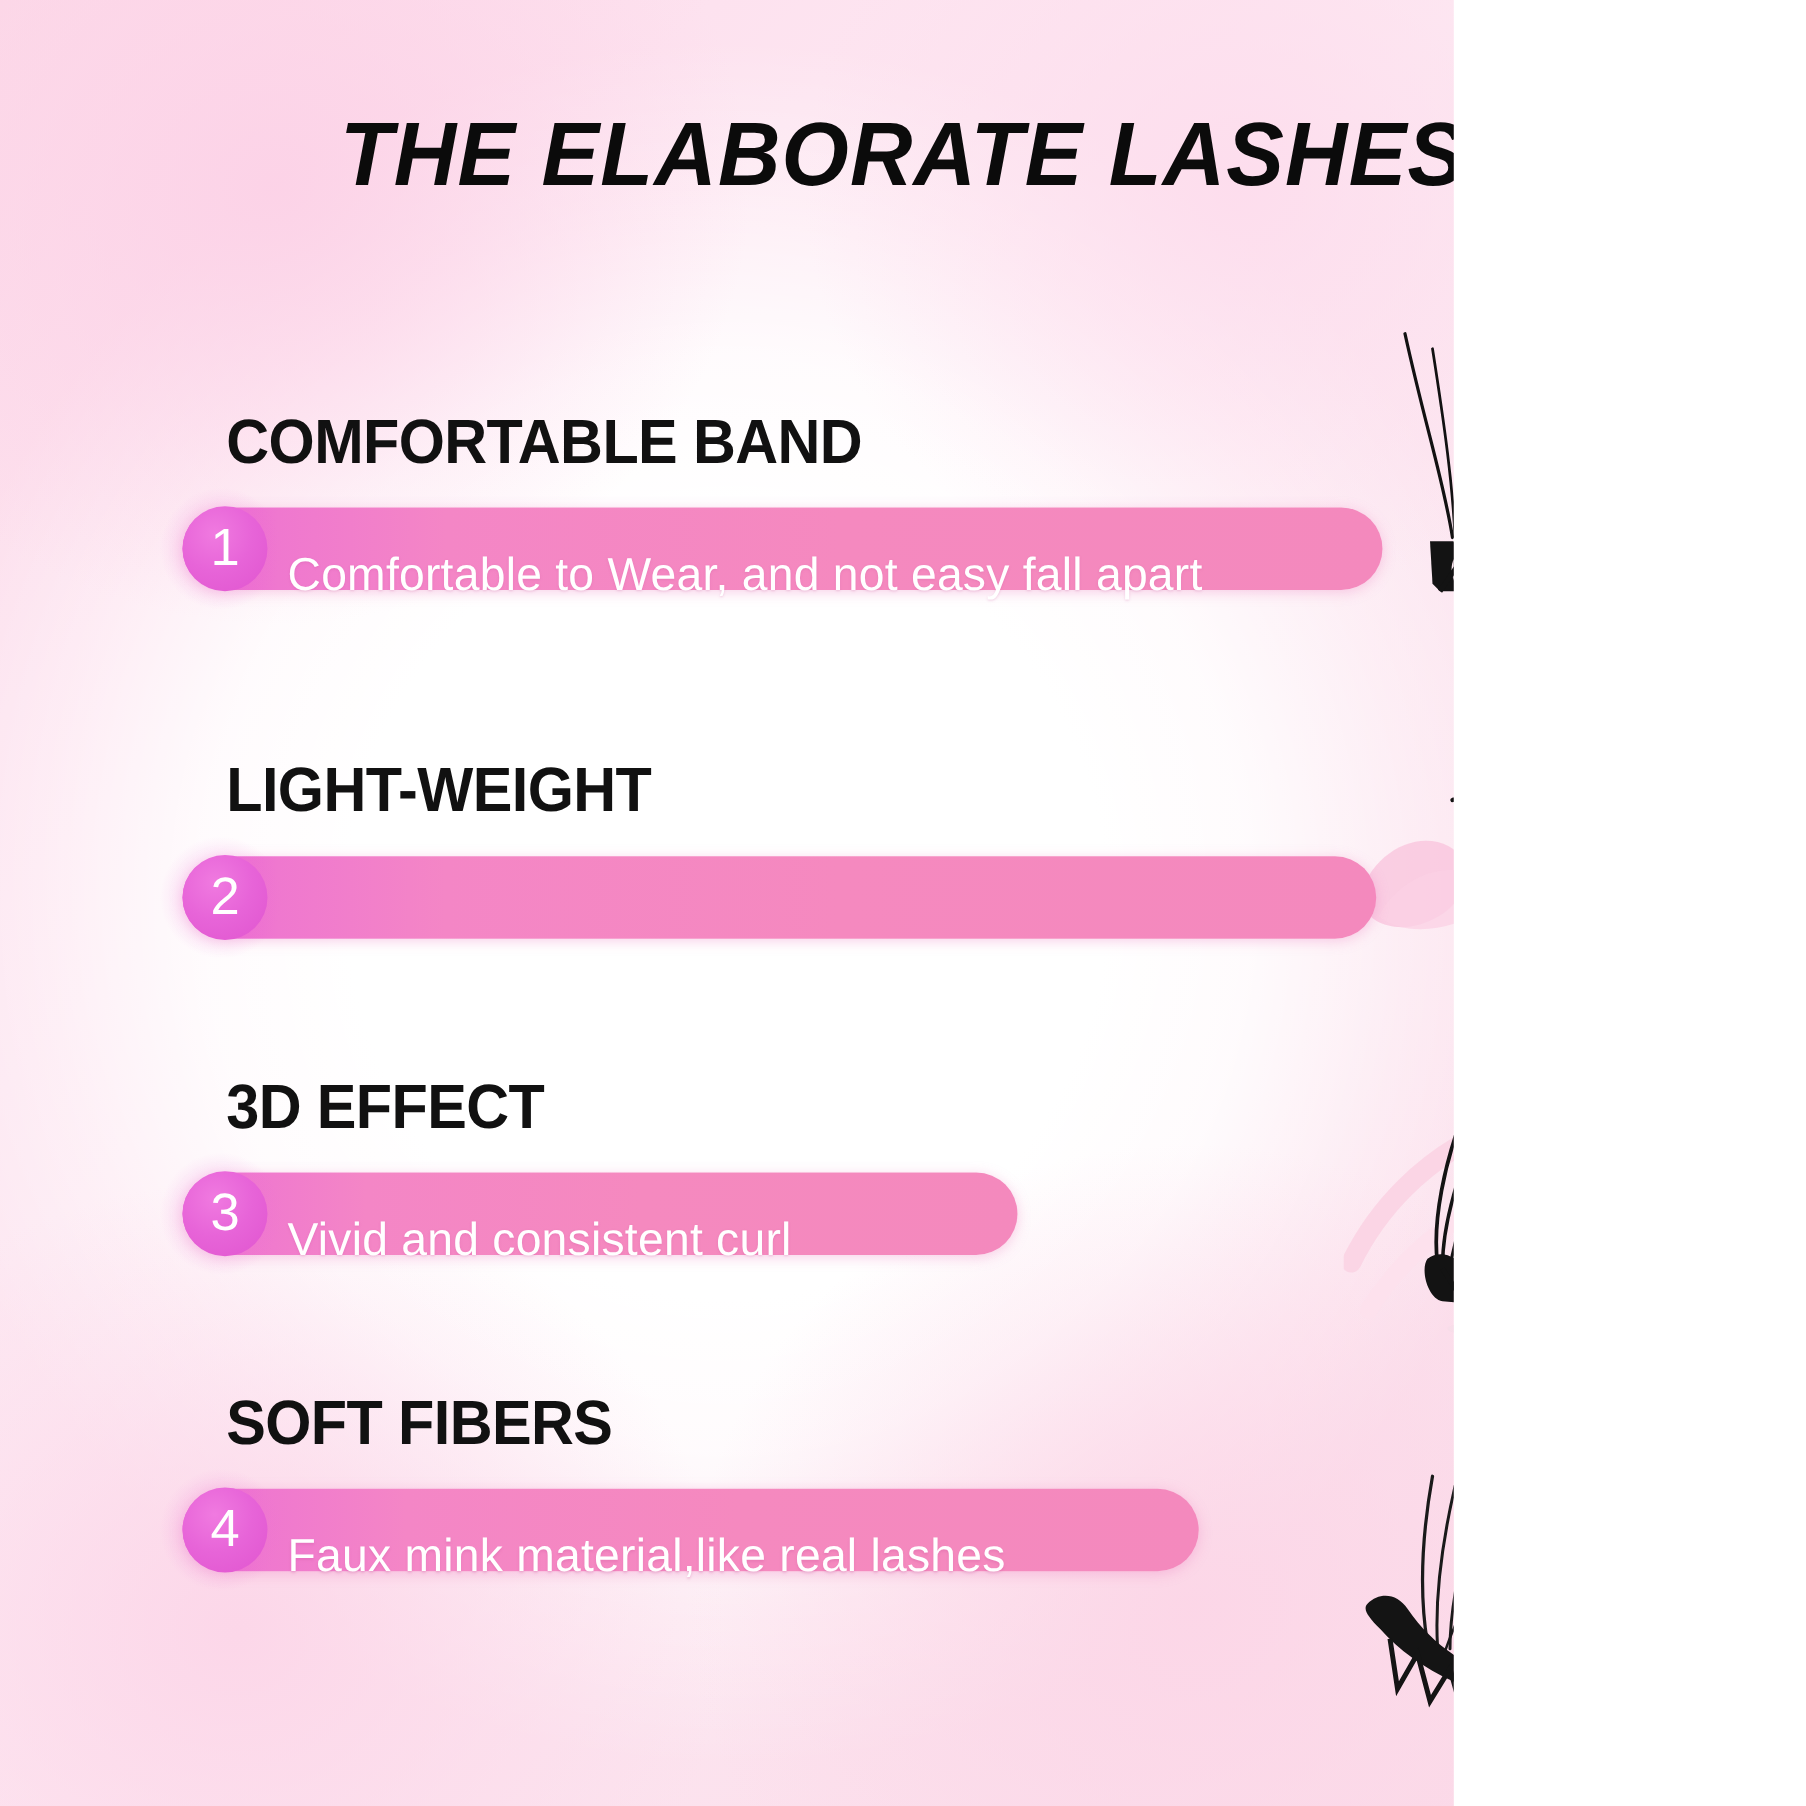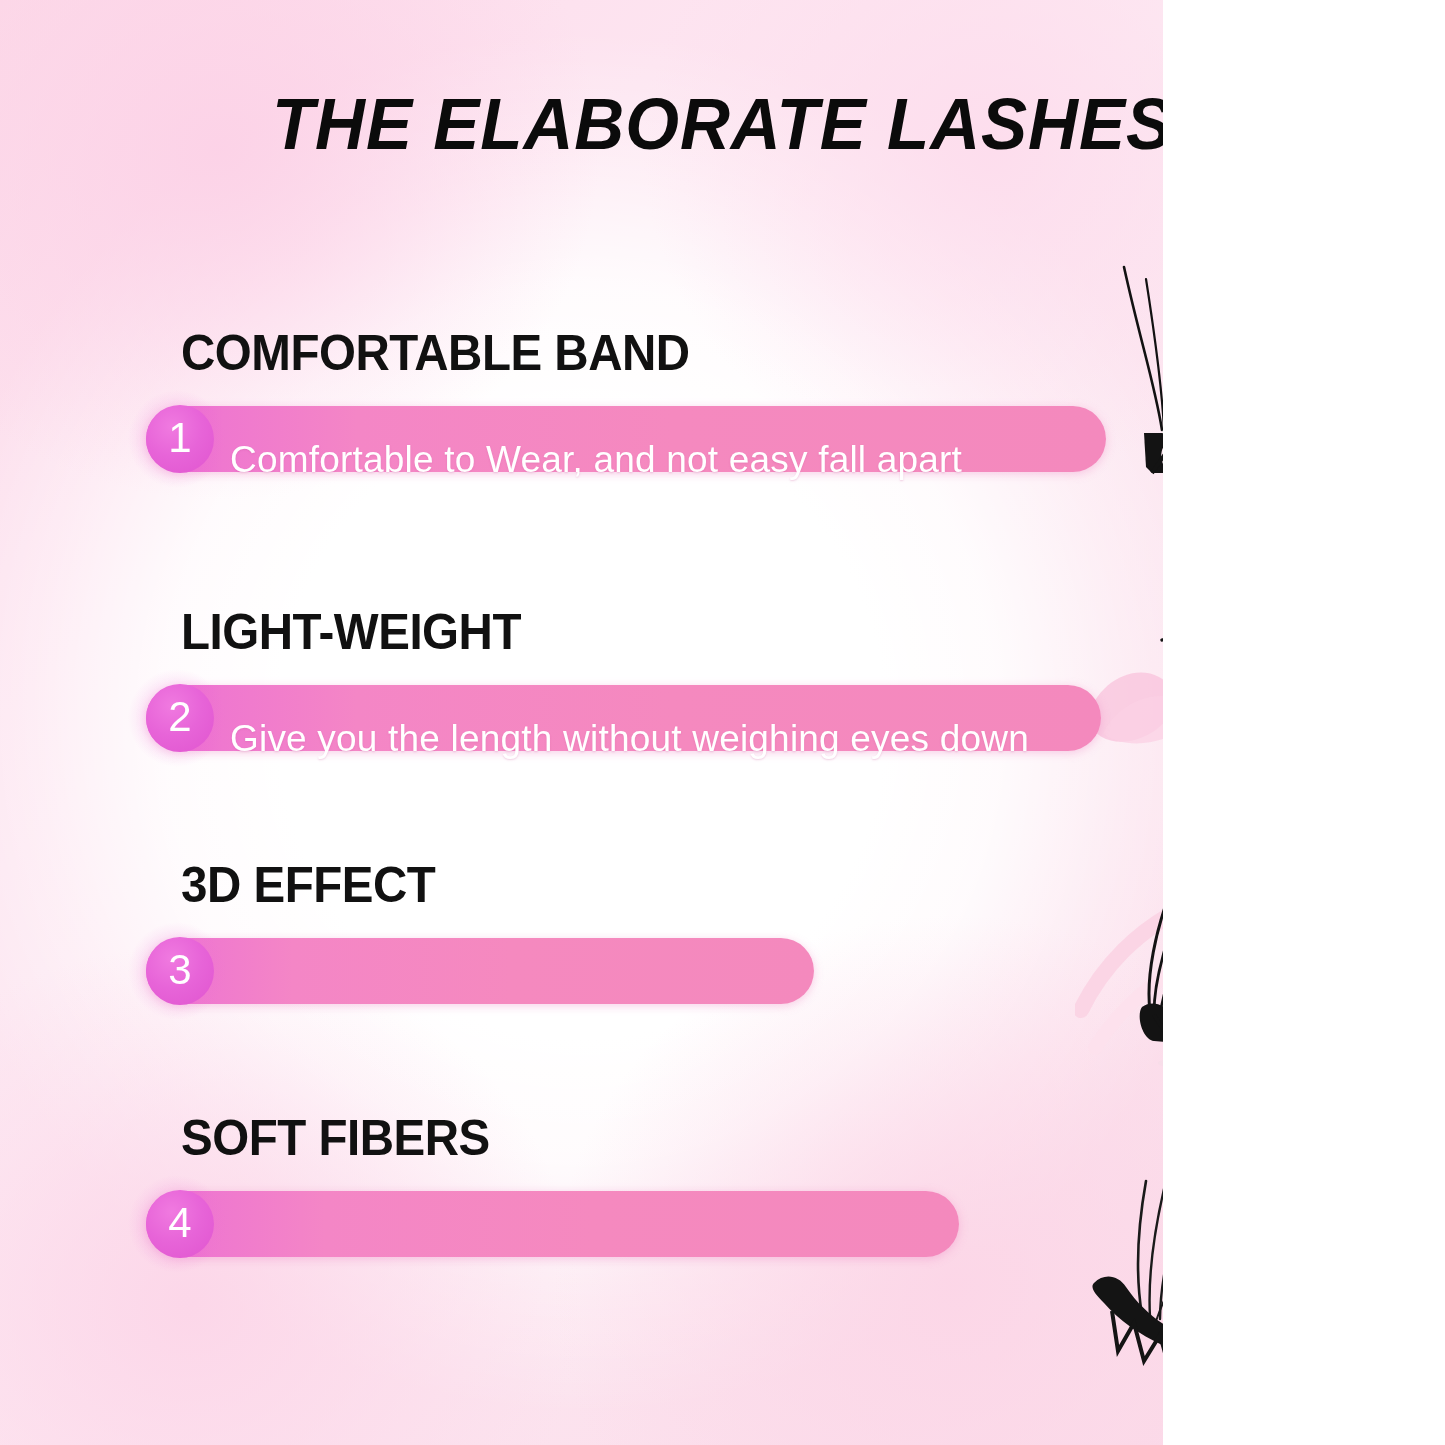--- a/index.html
+++ b/index.html
@@ -177,43 +177,44 @@
       <div class="badge">
         <span>1</span>
       </div>
     </div>
   </div>
 
   <div class="feature" style="top:607px;">
     <div class="feature-heading">LIGHT-WEIGHT</div>
     <div class="pill-wrap" style="width:955px;">
       <div class="pill" style="width:955px;"></div>
-      <div class="pill-label">Give you the length without weighing eyes down</div>
       <div class="badge-glow"></div>
       <div class="badge">
         <span>2</span>
       </div>
     </div>
   </div>
 
   <div class="feature" style="top:860px;">
     <div class="feature-heading">3D EFFECT</div>
     <div class="pill-wrap" style="width:668px;">
       <div class="pill" style="width:668px;"></div>
+      <div class="pill-label">Vivid and consistent curl</div>
       <div class="badge-glow"></div>
       <div class="badge">
         <span>3</span>
       </div>
     </div>
   </div>
 
   <div class="feature" style="top:1113px;">
     <div class="feature-heading">SOFT FIBERS</div>
     <div class="pill-wrap" style="width:813px;">
       <div class="pill" style="width:813px;"></div>
+      <div class="pill-label">Faux mink material,like real lashes</div>
       <div class="badge-glow"></div>
       <div class="badge">
         <span>4</span>
       </div>
     </div>
   </div>
 
   <svg class="lash" style="left:1100px; top:245px; width:330px; height:265px;" viewBox="0 0 330 265">
     <g stroke="#121212" fill="none" stroke-linecap="round">
 

